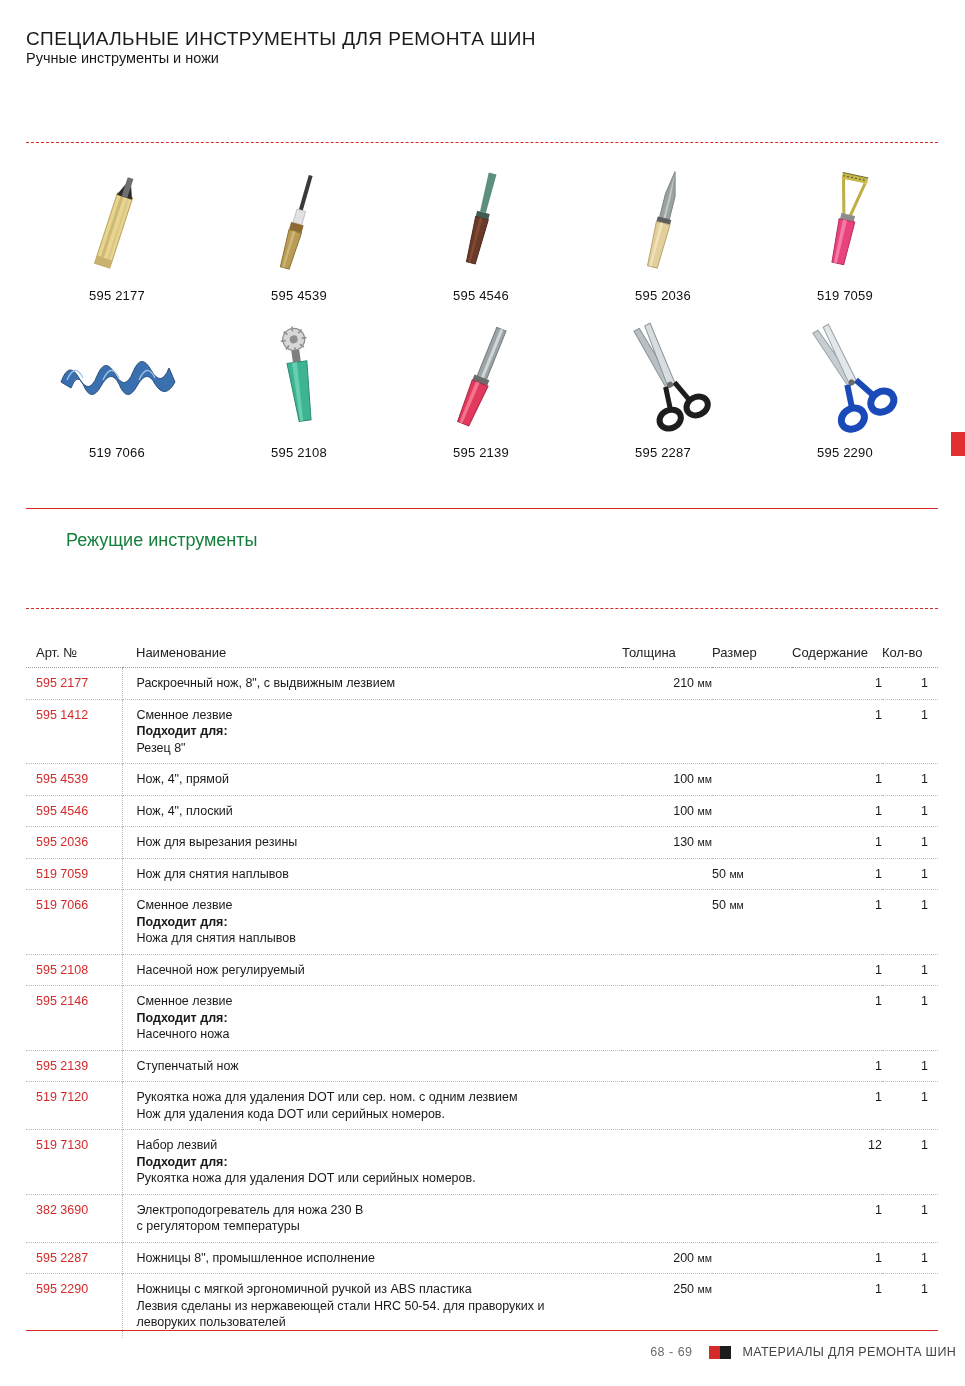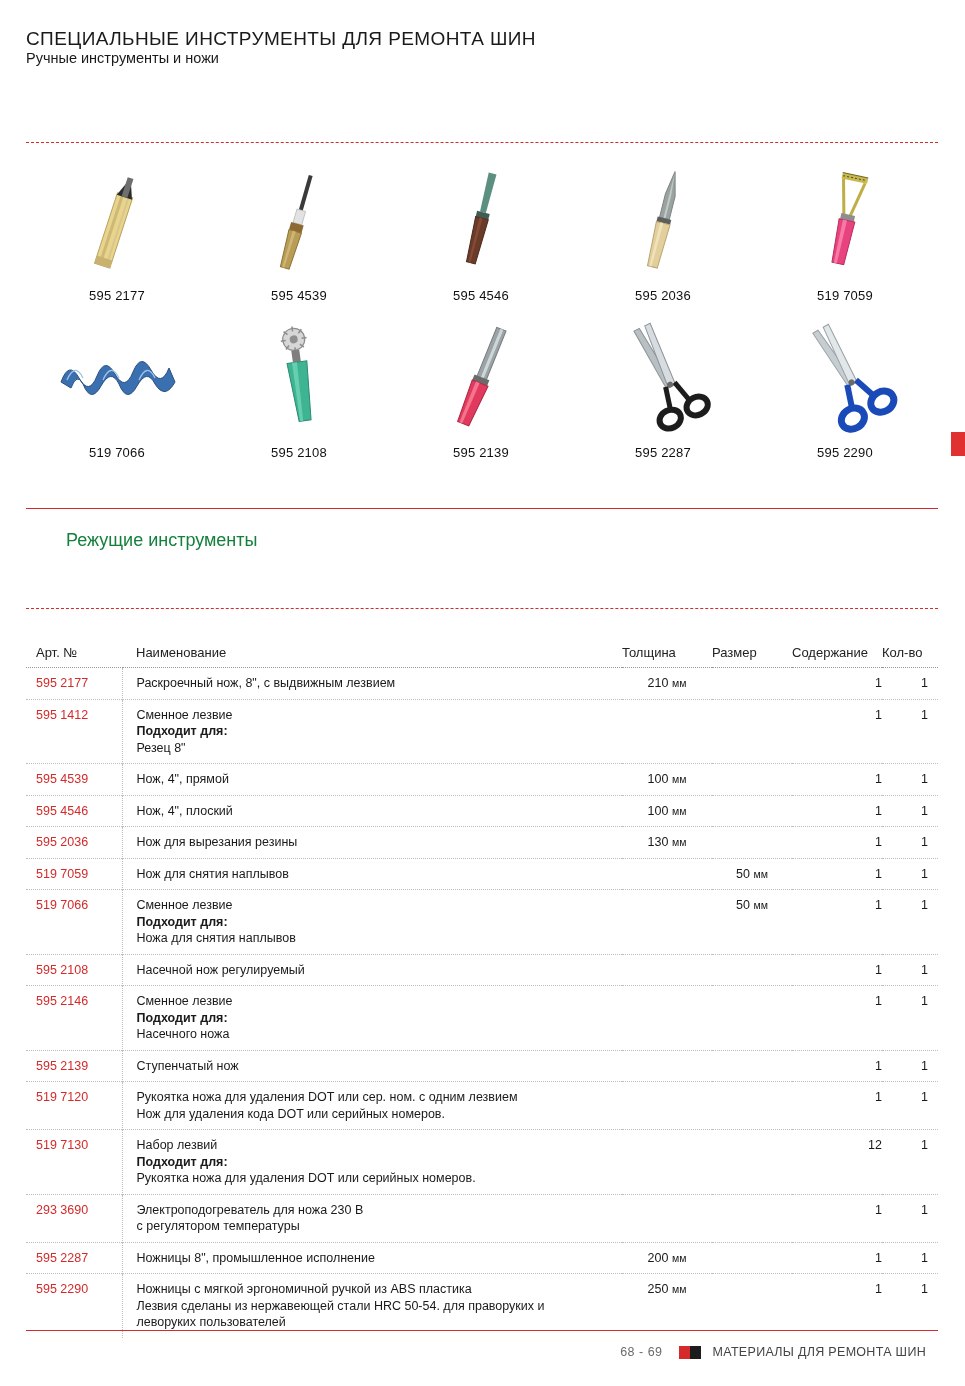--- a/index.html
+++ b/index.html
@@ -106,22 +106,22 @@
   }
   table.spec tbody td {
     padding: 7px 0 7px 0;
     vertical-align: top;
     border-top: 1px dotted #bdbdbd;
     line-height: 1.32;
   }
   table.spec tbody tr:first-child td { border-top: 1px dotted #9a9a9a; }
   .c-art { width: 96px; padding-left:10px !important; color:#d42a2a; white-space:nowrap; }
   .c-name { width: 500px; padding-left: 14px !important; border-left: 1px dotted #bdbdbd; }
-  .c-thick { width: 90px; text-align:center; white-space:nowrap; }
-  .c-size  { width: 80px; text-align:center; white-space:nowrap; }
+  .c-thick { width: 90px; text-align:right; white-space:nowrap; }
+  .c-size  { width: 80px; text-align:left; white-space:nowrap; }
   .c-cont  { width: 90px; text-align:right; }
   .c-qty   { width: 56px; text-align:right; padding-right:10px !important; }
 
   thead .c-art { color:#222; padding-left:10px !important; }
   thead .c-name { border-left:none; }
 
   .unit { font-size: 10.5px; }
   .bold { font-weight: 700; }
   .nm-line { display:block; }
 
@@ -136,21 +136,21 @@
     width:912px;
     border-top:1px solid #d42a2a;
   }
   .footer {
     position:absolute;
     left:0; top:1345px;
     width:965px;
     display:flex;
     align-items:center;
     justify-content:flex-end;
-    padding-right: 39px;
+    padding-right: 9px;
     font-size: 12.5px;
     color:#444;
   }
   .pagenum { color:#6b6b6b; margin-right:16px; letter-spacing:0.5px; }
   .flag {
     width: 22px; height: 13px;
     margin-right: 12px;
     background: linear-gradient(to right,#d42a2a 0 50%, #1c1c1c 50% 100%);
     display:inline-block;
   }
@@ -504,21 +504,21 @@
               <span class="nm-line">Набор лезвий</span>
               <span class="nm-line bold">Подходит для:</span>
               <span class="nm-line">Рукоятка ножа для удаления DOT или серийных номеров.</span>
             </td>
             <td class="c-thick"></td>
             <td class="c-size"></td>
             <td class="c-cont">12 </td>
             <td class="c-qty">1 </td>
           </tr>
           <tr>
-            <td class="c-art">293 3690</td>
+            <td class="c-art">382 3690</td>
             <td class="c-name">
               <span class="nm-line">Электроподогреватель для ножа 230 В</span>
               <span class="nm-line">с регулятором температуры</span>
             </td>
             <td class="c-thick"></td>
             <td class="c-size"></td>
             <td class="c-cont">1 </td>
             <td class="c-qty">1 </td>
           </tr>
           <tr>

